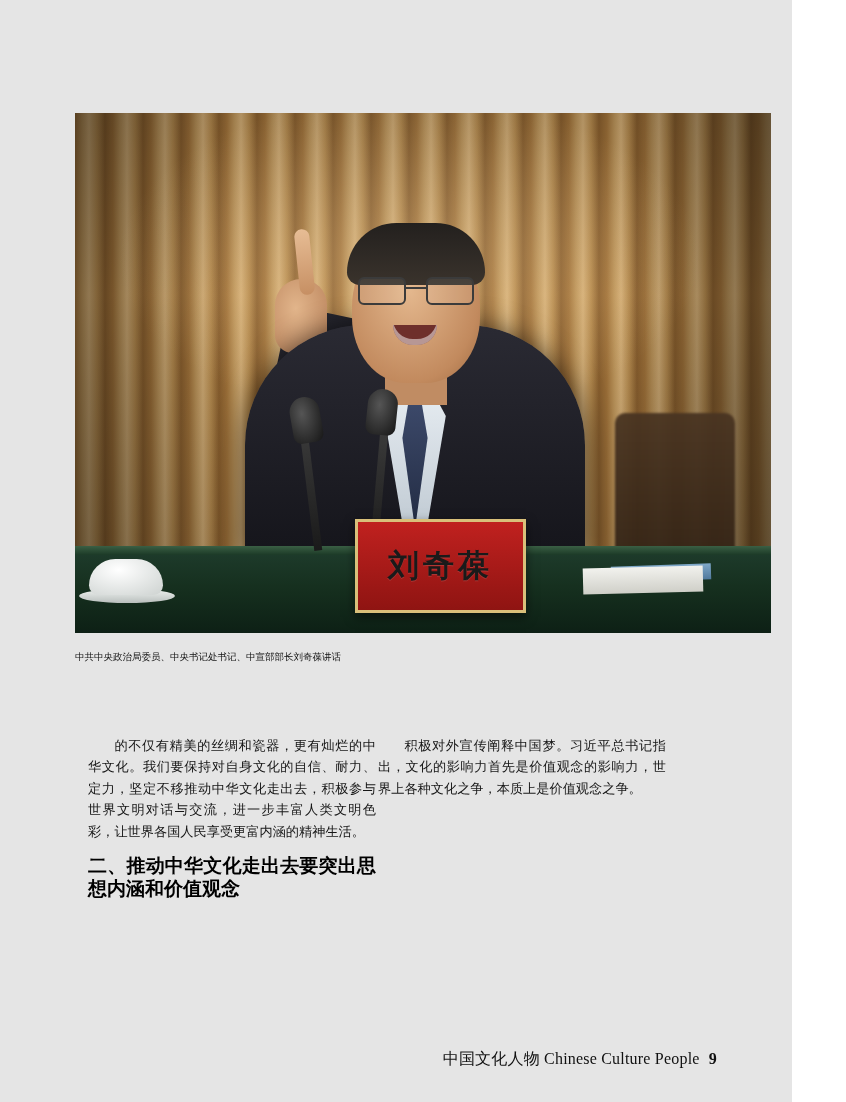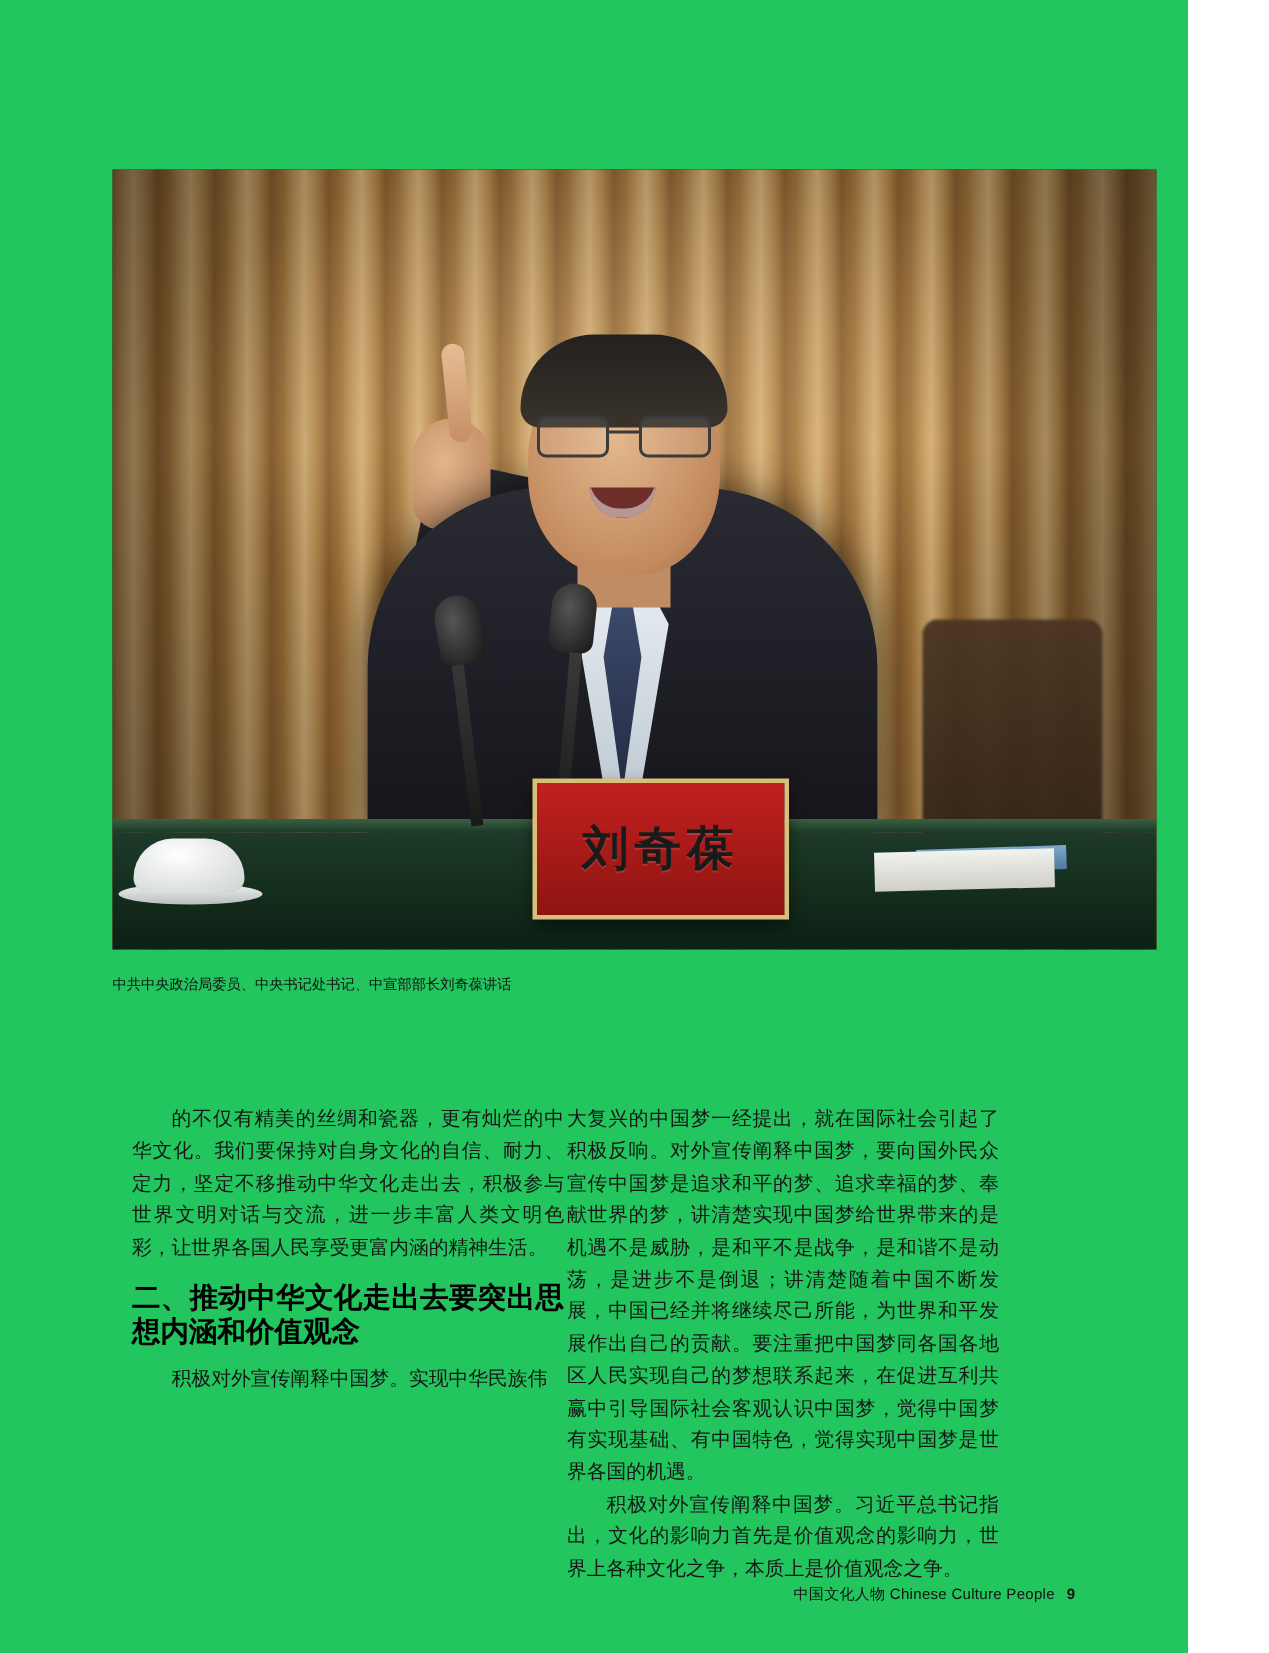--- a/index.html
+++ b/index.html
@@ -13,21 +13,21 @@
     position: relative;
     font-family: "Liberation Serif", serif;
     color: #1a1a1a;
     overflow: hidden;
   }
   .page {
     position: absolute;
     left: 0; top: 0;
     width: 792px;
     height: 1102px;
-    background: #22c55e;
+    background: #e5e5e5;
   }
 
   
   .photo-wrap {
     position: absolute;
     left: 75px;
     top: 113px;
     width: 696px;
     height: 520px;
     overflow: hidden;
@@ -308,22 +308,22 @@
     margin: 12px 0 8px 0;
     text-indent: 0;
     color: #000;
   }
 
   
   .footer {
     position: absolute;
     right: 75px;
     bottom: 32px;
-    font-family: Liberation Sans, sans-serif;
-    font-size: 10px;
+    font-family: Liberation Serif, serif;
+    font-size: 16px;
     color: #111;
     letter-spacing: .2px;
   }
   .footer .pg {
     font-weight: 700;
     margin-left: 5px;
   }
 </style>
 </head>
 <body>
@@ -363,25 +363,23 @@
         <span>刘奇葆</span>
       </div>
     </div>
   </div>
 
   <div class="caption">中共中央政治局委员、中央书记处书记、中宣部部长刘奇葆讲话</div>
 
   <div class="col left">
     <p>的不仅有精美的丝绸和瓷器，更有灿烂的中华文化。我们要保持对自身文化的自信、耐力、定力，坚定不移推动中华文化走出去，积极参与世界文明对话与交流，进一步丰富人类文明色彩，让世界各国人民享受更富内涵的精神生活。</p>
     <h2 class="section">二、推动中华文化走出去要突出思想内涵和价值观念</h2>
-    <p>积极对外宣传阐释中国梦。实现中华民族伟</p>
   </div>
 
   <div class="col right">
-    <p class="noindent">大复兴的中国梦一经提出，就在国际社会引起了积极反响。对外宣传阐释中国梦，要向国外民众宣传中国梦是追求和平的梦、追求幸福的梦、奉献世界的梦，讲清楚实现中国梦给世界带来的是机遇不是威胁，是和平不是战争，是和谐不是动荡，是进步不是倒退；讲清楚随着中国不断发展，中国已经并将继续尽己所能，为世界和平发展作出自己的贡献。要注重把中国梦同各国各地区人民实现自己的梦想联系起来，在促进互利共赢中引导国际社会客观认识中国梦，觉得中国梦有实现基础、有中国特色，觉得实现中国梦是世界各国的机遇。</p>
     <p>积极对外宣传阐释中国梦。习近平总书记指出，文化的影响力首先是价值观念的影响力，世界上各种文化之争，本质上是价值观念之争。</p>
   </div>
 
   <div class="footer">
     <span>中国文化人物 Chinese Culture People</span>
     <span class="pg">9</span>
   </div>
 
 </div>
 

